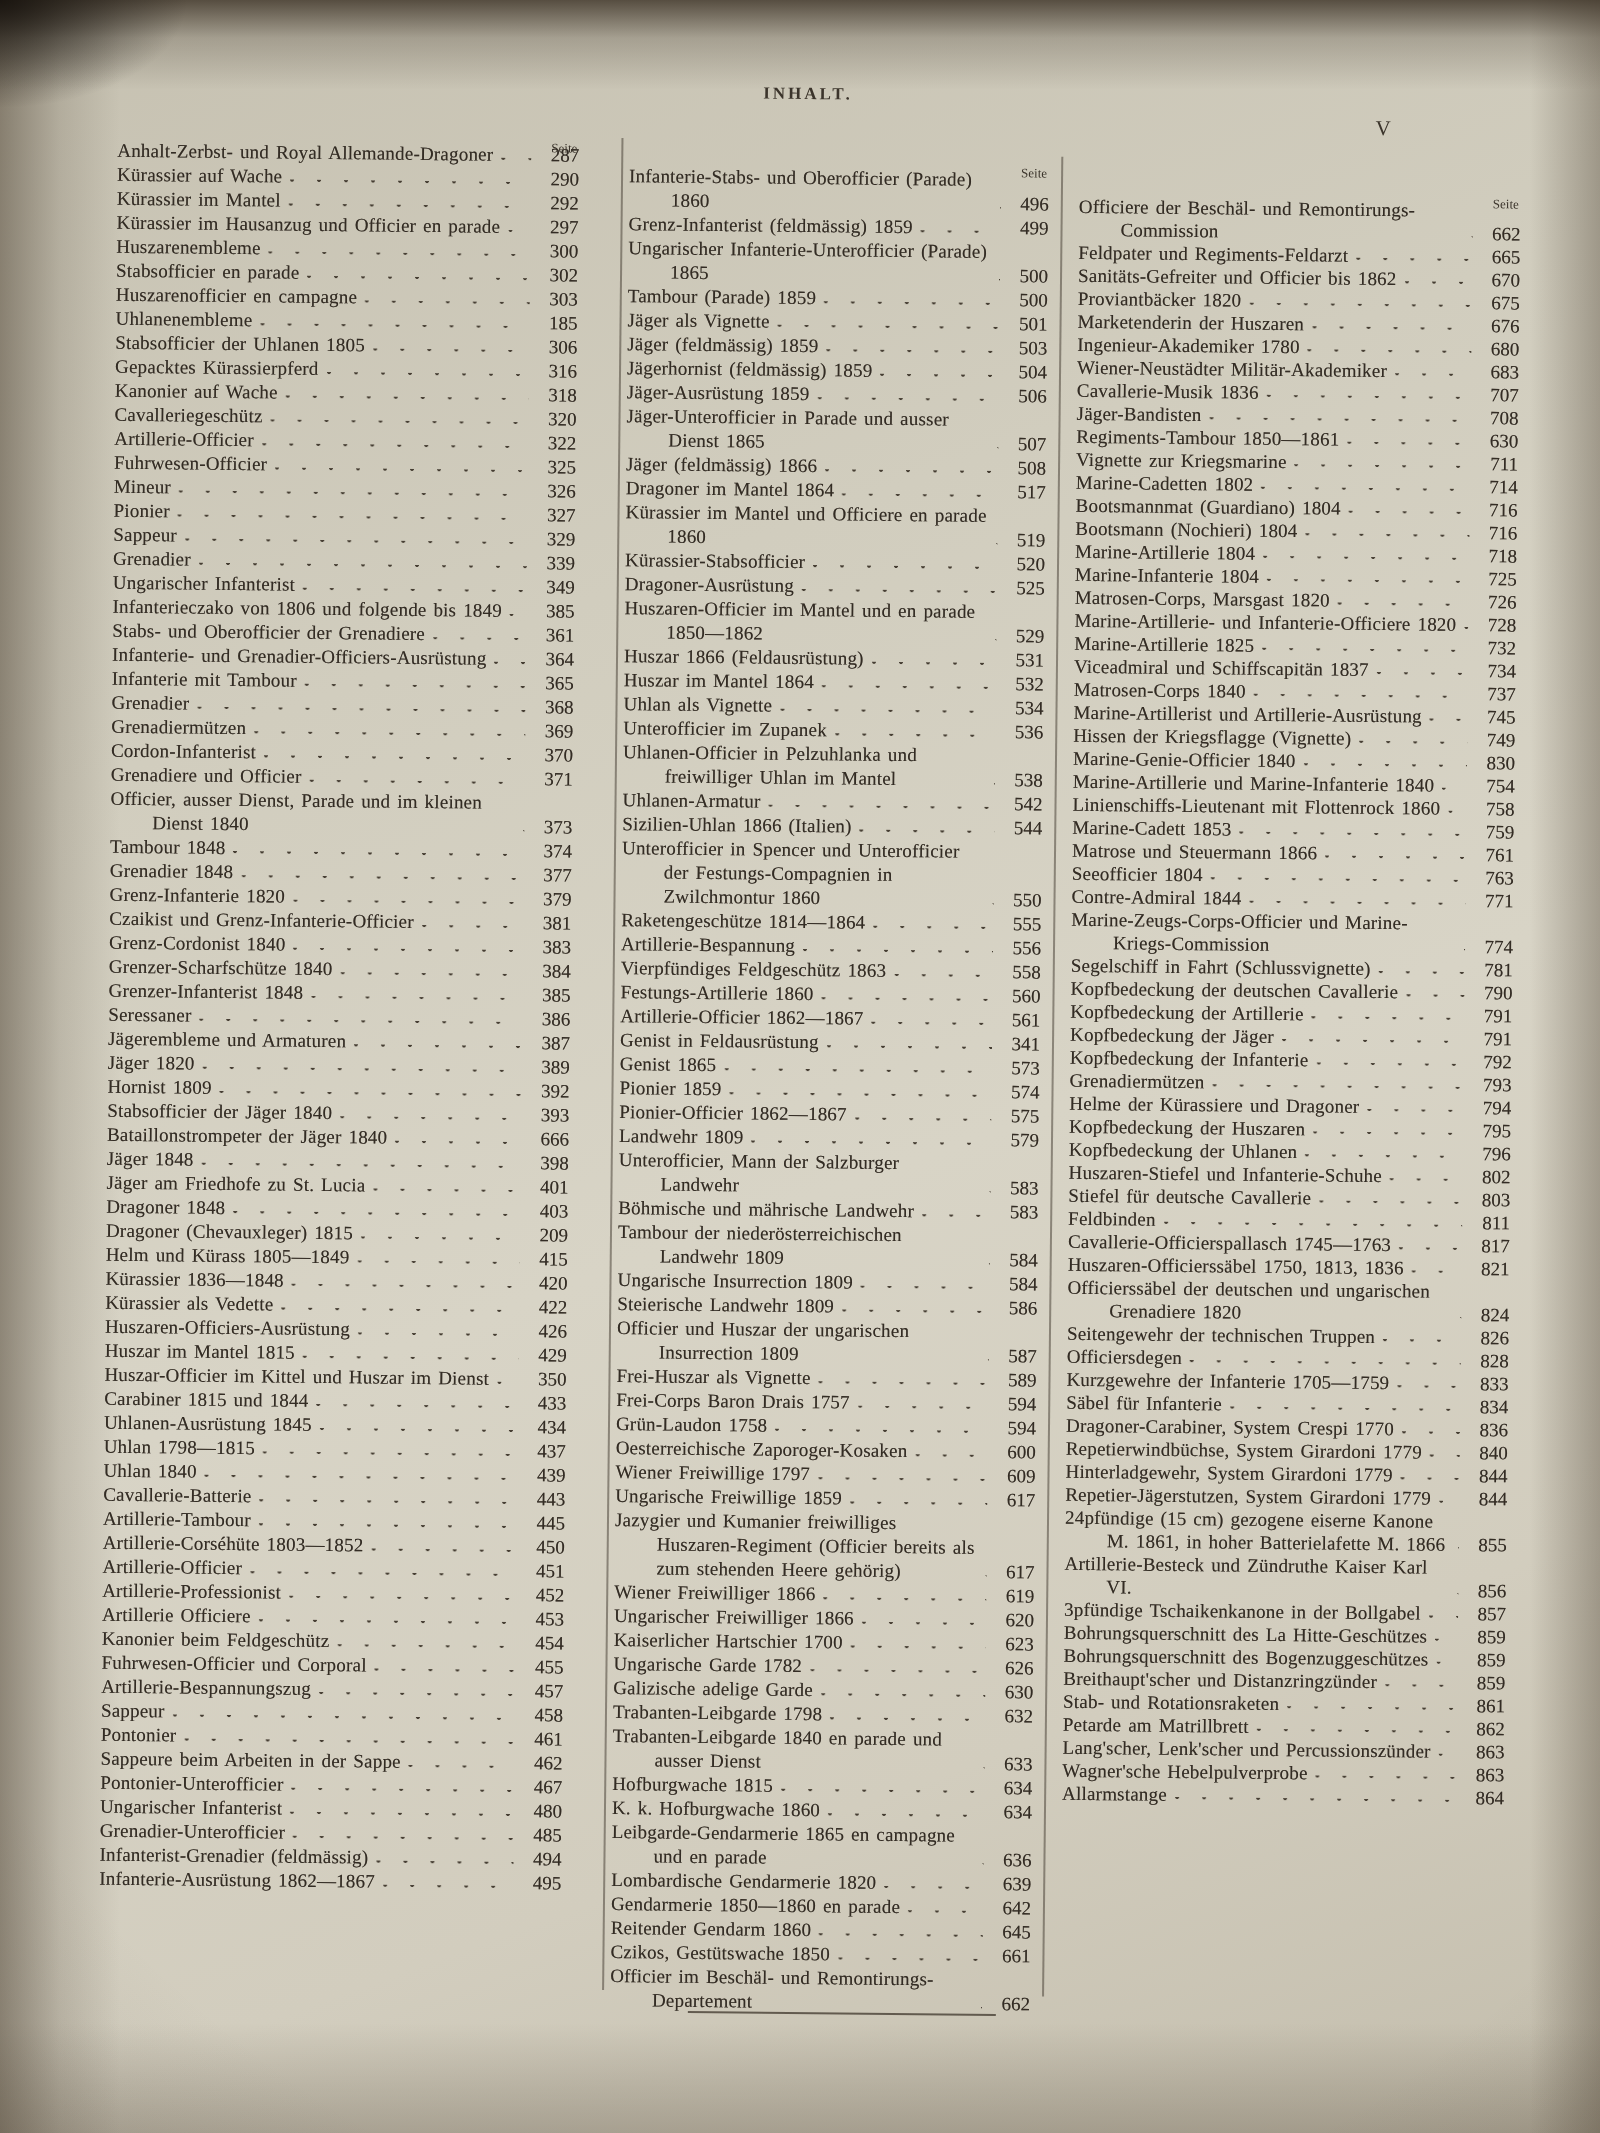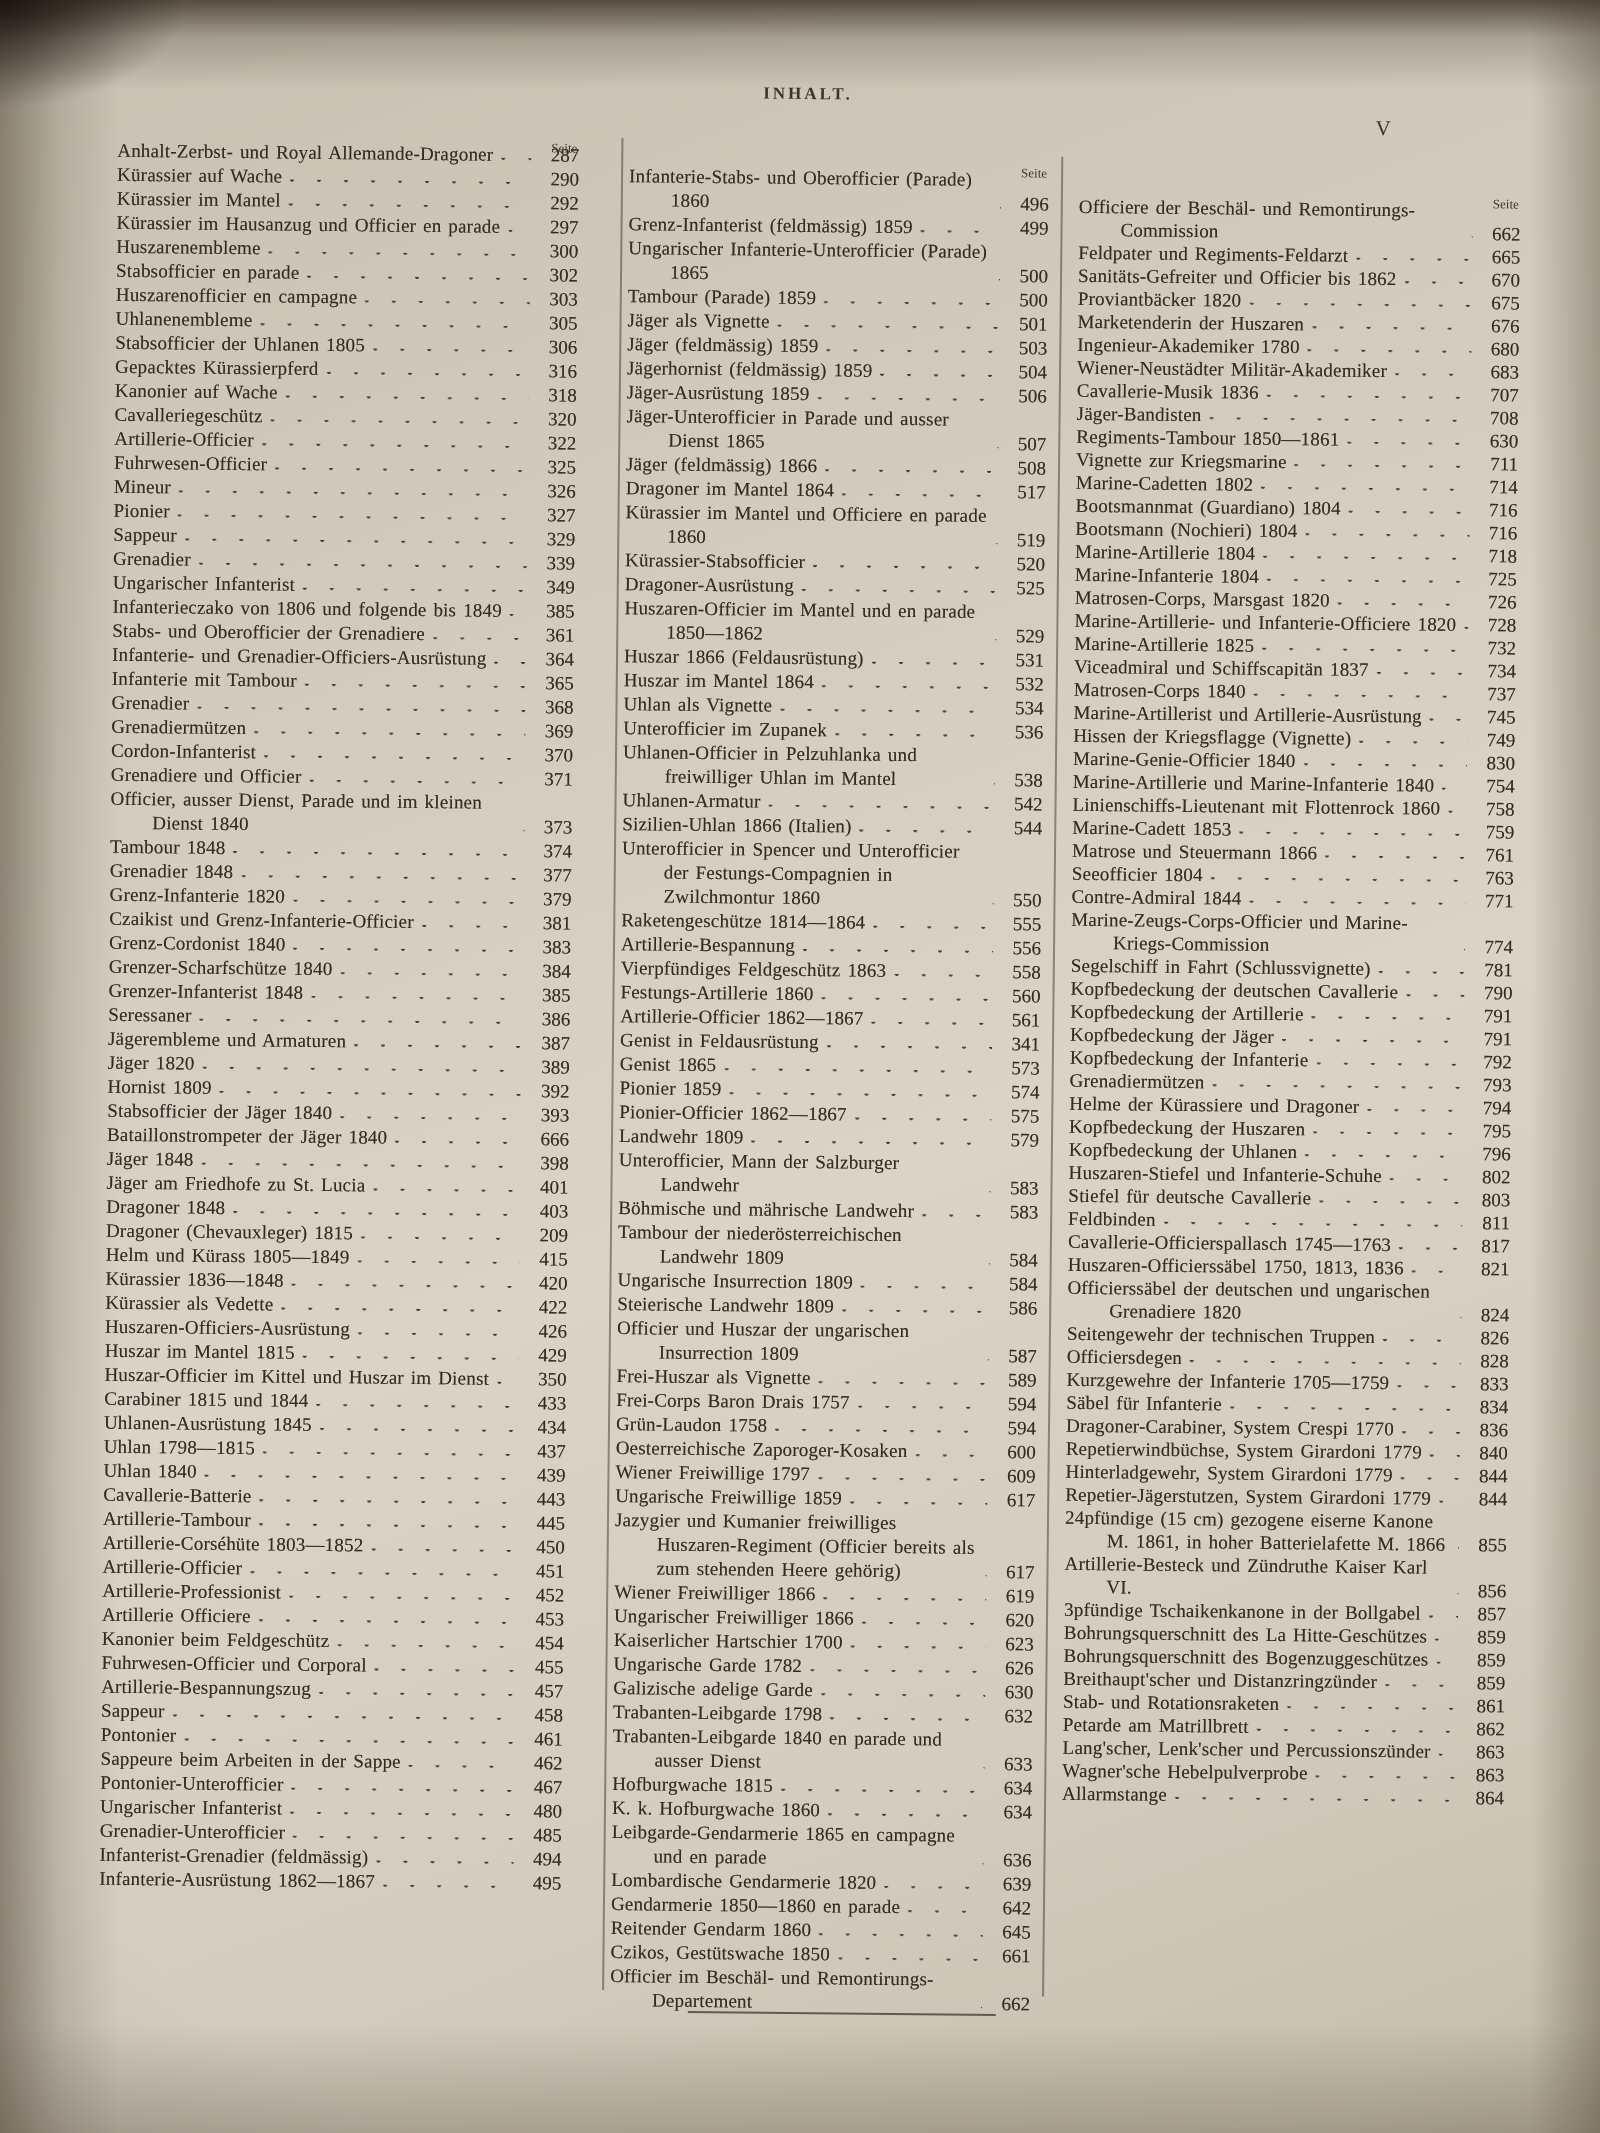--- a/index.html
+++ b/index.html
@@ -93,21 +93,21 @@
           <span class="num">302</span>
         </div>
         <div class="entry">
           <span class="label">Huszarenofficier en campagne</span>
           <span class="leader"></span>
           <span class="num">303</span>
         </div>
         <div class="entry">
           <span class="label">Uhlanenembleme</span>
           <span class="leader"></span>
-          <span class="num">305</span>
+          <span class="num">185</span>
         </div>
         <div class="entry">
           <span class="label">Stabsofficier der Uhlanen 1805</span>
           <span class="leader"></span>
           <span class="num">306</span>
         </div>
         <div class="entry">
           <span class="label">Gepacktes Kürassierpferd</span>
           <span class="leader"></span>
           <span class="num">316</span>

